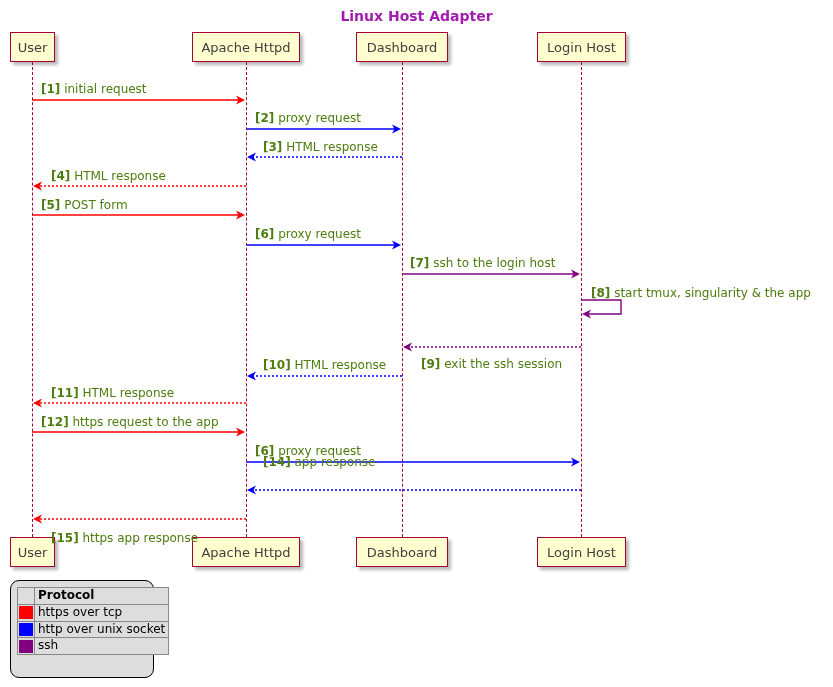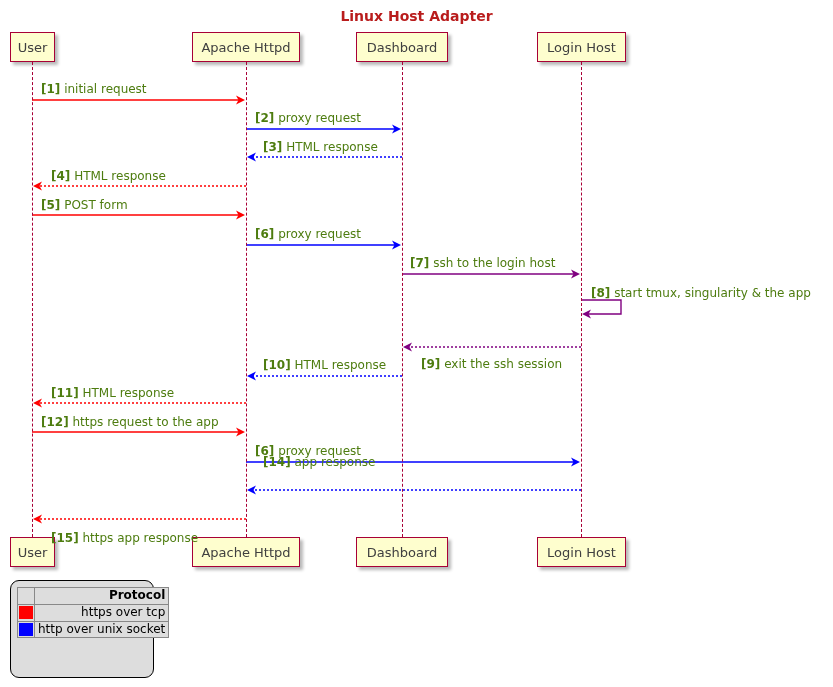--- a/index.html
+++ b/index.html
@@ -22,21 +22,21 @@
     height: 687px;
   }
   .title {
     position: absolute;
     left: 0;
     top: 8px;
     width: 833px;
     text-align: center;
     font-size: 14px;
     font-weight: bold;
-    color: #b91c1c;
+    color: #a21caf;
     font-family: "DejaVu Sans", sans-serif;
   }
   
   .participant {
     position: absolute;
     box-sizing: border-box;
     background: #FEFECE;
     border: 1.5px solid #A80036;
     box-shadow: 3px 3px 3px rgba(0,0,0,0.28);
     color: #404040;
@@ -177,36 +177,42 @@
       <div class="msg-label" style="left: 591px; top: 287px;"><b>[8]</b><span> start tmux, singularity &amp; the app</span></div>
       <div class="msg-label" style="left: 421px; top: 330px; margin-top: 28px;"><b>[9]</b><span> exit the ssh session</span></div>
       <div class="msg-label" style="left: 263px; top: 359px;"><b>[10]</b><span> HTML response</span></div>
       <div class="msg-label" style="left: 51px; top: 387px;"><b>[11]</b><span> HTML response</span></div>
       <div class="msg-label" style="left: 41px; top: 416px;"><b>[12]</b><span> https request to the app</span></div>
       <div class="msg-label" style="left: 255px; top: 445px;"><b>[6]</b><span> proxy request</span></div>
       <div class="msg-label" style="left: 263px; top: 456px;"><b>[14]</b><span> app response</span></div>
       <div class="msg-label" style="left: 51px; top: 532px; text-align: right;"><b>[15]</b><span> https app response</span></div>
     </div>
 
-  <div class="legend" style="left: 10px; top: 580px; width: 144px; height: 98px; text-align: right;">
+  <div class="legend" style="left: 10px; top: 580px; width: 144px; height: 98px;">
     <table class="legend-table">
       <tbody id="legend-body">
           <tr>
             <td class="swatch-cell"></td>
             <td class="legend-header">Protocol</td>
           </tr>
           <tr>
             <td class="swatch-cell">
               <span class="swatch" style="background: rgb(255, 0, 0);"></span>
             </td>
             <td>https over tcp</td>
           </tr>
           <tr>
             <td class="swatch-cell">
               <span class="swatch" style="background: rgb(0, 0, 255);"></span>
             </td>
             <td>http over unix socket</td>
           </tr>
+          <tr>
+            <td class="swatch-cell">
+              <span class="swatch" style="background: rgb(128, 0, 128);"></span>
+            </td>
+            <td>ssh</td>
+          </tr>
         </tbody>
     </table>
   </div>
 
 </div>
 
 </body></html>

